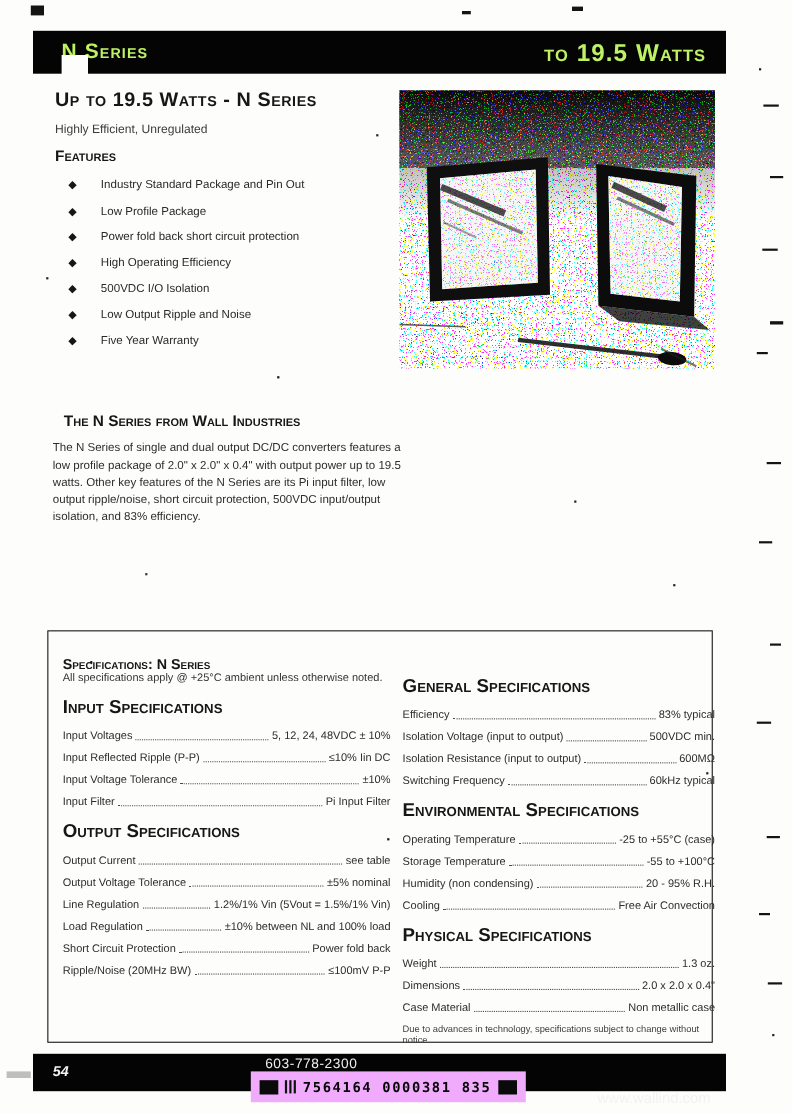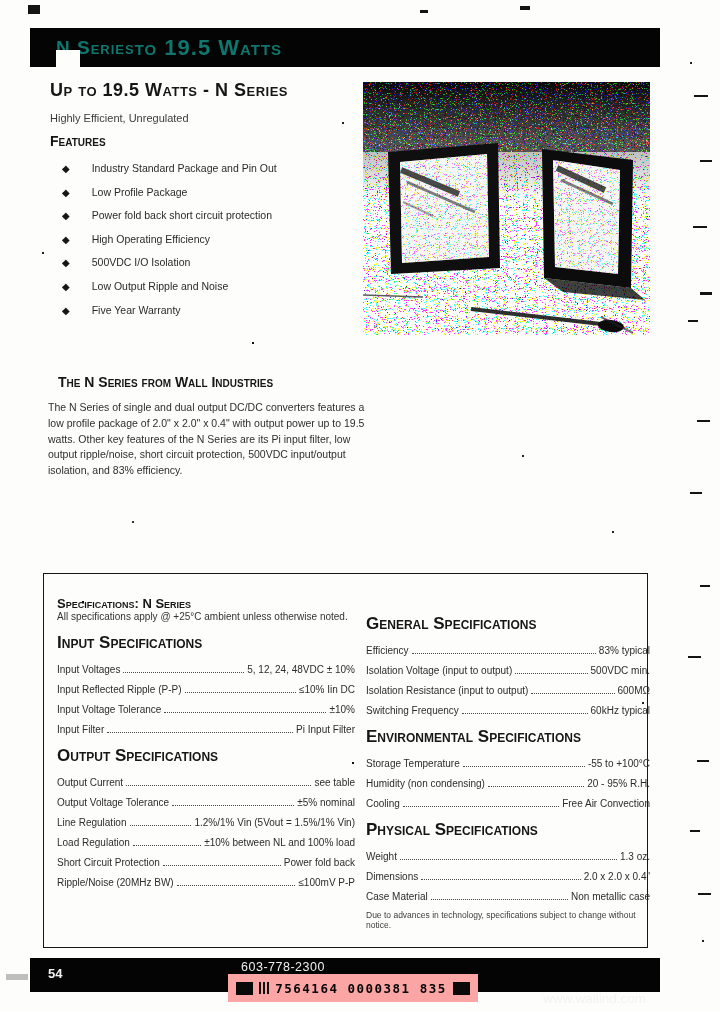--- a/index.html
+++ b/index.html
@@ -7,22 +7,22 @@
     width:720px;height:1012px;position:relative;overflow:hidden;
     background:#fdfdfc;color:#1c1c1c;
     font-family:"Liberation Sans", sans-serif;
   }
   .abs{position:absolute;}
   .sc{font-variant:small-caps;}
 
   
   .topbar{
     left:30px;top:28px;width:630px;height:39px;background:#040404;
-    display:flex;align-items:center;justify-content:flex-start;
-    padding:0 18px 0 26px;box-sizing:border-box;color:#0f766e;
+    display:flex;align-items:center;justify-content:space-between;
+    padding:0 18px 0 26px;box-sizing:border-box;color:#bef264;
   }
   .topbar .brand{font-size:19px;font-weight:bold;letter-spacing:1px;}
   .topbar .watts{font-size:22px;font-weight:bold;letter-spacing:1px;}
   .topbar-notch{left:56px;top:50px;width:24px;height:38px;background:#fdfdfc;}
 
   .headline{left:50px;top:80px;font-size:18px;font-weight:bold;letter-spacing:.5px;color:#161616;}
   .subtitle{left:50px;top:112px;font-size:11px;color:#3b3b3b;}
   .features-title{left:50px;top:133px;font-size:14px;font-weight:bold;color:#161616;}
 
   .features{left:62px;top:162px;width:290px;}
@@ -46,26 +46,26 @@
   .col-right .h-sub:first-child{margin-top:0;}
   .spec-row{display:flex;align-items:flex-end;height:20px;font-size:10px;color:#2c2c2c;}
   .spec-row .lbl{white-space:nowrap;}
   .spec-row .dots{flex:1;border-bottom:1px dotted #4a4a4a;margin:0 3px 2px 3px;min-width:8px;}
   .spec-row .val{white-space:nowrap;}
   .spec-footnote{font-size:8.5px;color:#3d3d3d;margin-top:8px;}
 
   .bottombar{
     left:30px;top:958px;width:630px;height:34px;background:#040404;color:#f4f4f4;
   }
-  .page-num{left:48px;top:966px;font-size:13px;font-weight:bold;color:#f2f2f2;}
+  .page-num{left:48px;top:966px;font-size:13px;font-weight:bold;color:#f2f2f2;font-style:italic;}
   .phone{left:30px;top:960px;width:506px;text-align:center;font-size:12.5px;color:#efefef;letter-spacing:.5px;}
   .website{right:74px;top:966px;font-size:13.5px;color:#f2f2f2;margin-top:25px;}
 
   .barcode-strip{
-    left:228px;top:974px;width:250px;height:28px;background:#fca5a5;
+    left:228px;top:974px;width:250px;height:28px;background:#f0abfc;
     display:flex;align-items:center;gap:6px;padding:0 8px;box-sizing:border-box;
   }
   .bc-block{width:17px;height:13px;background:#0a0a0a;}
   .bc-bars{display:flex;gap:2px;align-items:center;height:12px;}
   .bc-bars i{display:block;width:2px;height:12px;background:#111;}
   .bc-text{
     font-family:"DejaVu Sans Mono", monospace;font-weight:bold;font-size:12.5px;
     letter-spacing:1.5px;color:#050505;white-space:nowrap;flex:1;text-align:center;
   }
 
@@ -286,20 +286,25 @@
       <span class="val">600MΩ</span>
     </div>
   <div class="spec-row">
       <span class="lbl">Switching Frequency</span>
       <span class="dots"></span>
       <span class="val">60kHz typical</span>
     </div>
 
   <div class="h-sub sc">Environmental Specifications</div>
   <div class="spec-row">
+      <span class="lbl">Operating Temperature</span>
+      <span class="dots"></span>
+      <span class="val">-25 to +55°C (case)</span>
+    </div>
+  <div class="spec-row">
       <span class="lbl">Storage Temperature</span>
       <span class="dots"></span>
       <span class="val">-55 to +100°C</span>
     </div>
   <div class="spec-row">
       <span class="lbl">Humidity (non condensing)</span>
       <span class="dots"></span>
       <span class="val">20 - 95% R.H.</span>
     </div>
   <div class="spec-row">

